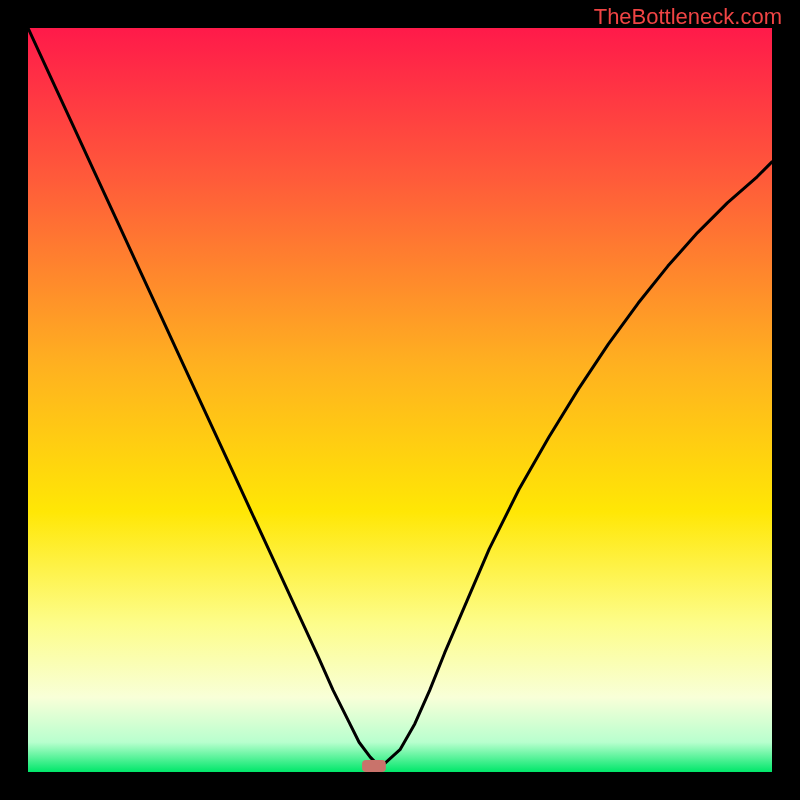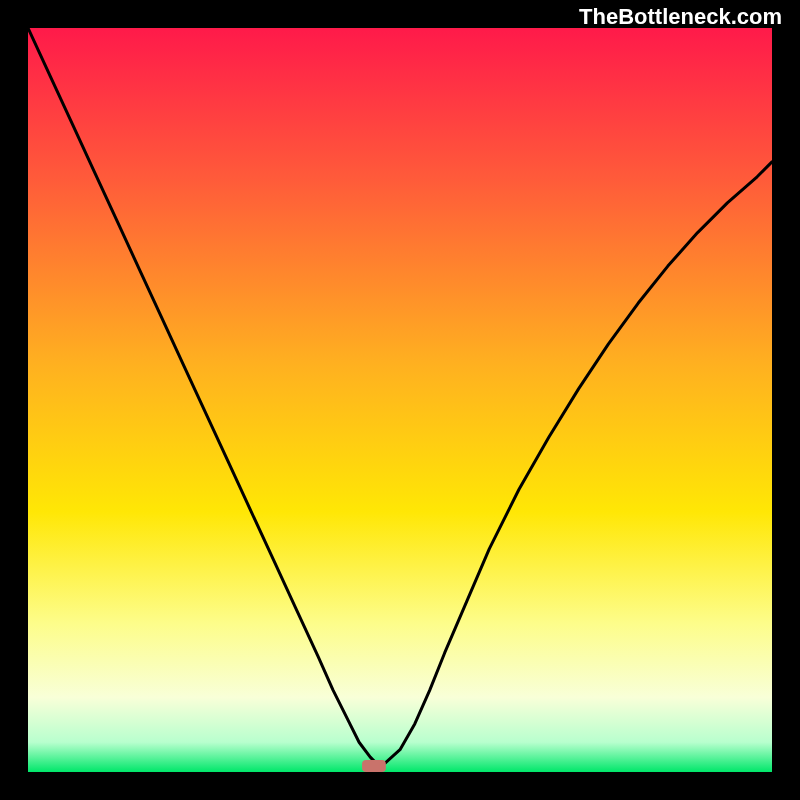--- a/index.html
+++ b/index.html
@@ -8,23 +8,23 @@
     width: 800px;
     height: 800px;
     background: #000;
     position: relative;
     font-family: Arial, sans-serif;
   }
   .watermark {
     position: absolute;
     top: 4px;
     right: 18px;
-    color: #ffffff;
+    color: #ef4444;
     font-size: 22px;
-    font-weight: 700;
+    font-weight: 400;
     z-index: 10;
   }
   .plot-area {
     position: absolute;
     top: 28px;
     left: 28px;
     width: 744px;
     height: 744px;
     overflow: hidden;
   }

